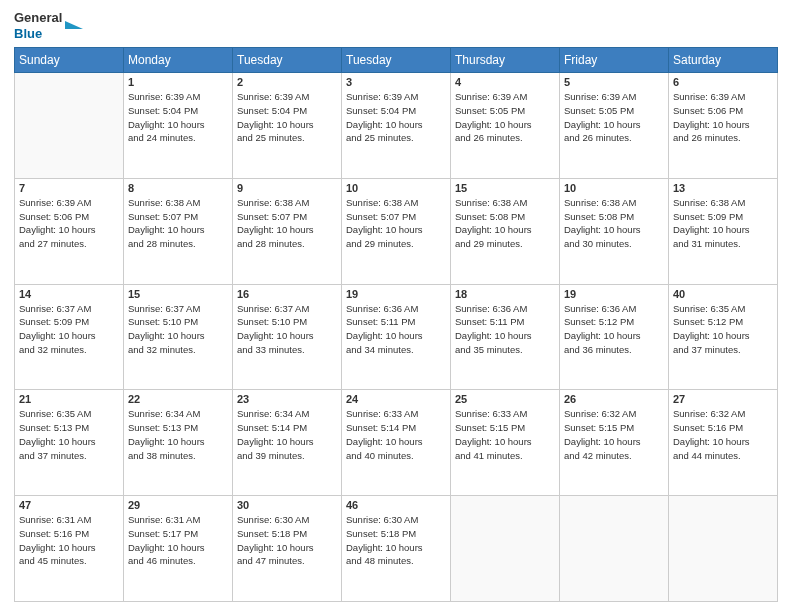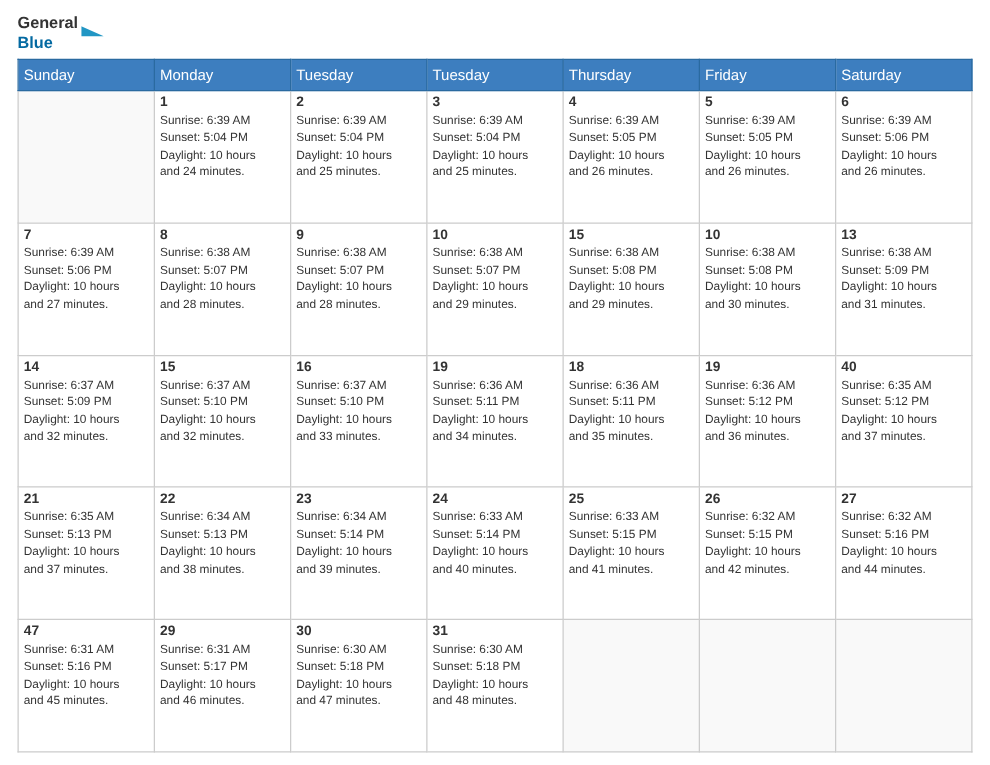--- a/index.html
+++ b/index.html
@@ -240,21 +240,21 @@
           </td>
           <td>
             <span class="day-number">29</span>
             <div class="sun-info">Sunrise: 6:31 AM<br>Sunset: 5:17 PM<br>Daylight: 10 hours<br>and 46 minutes.</div>
           </td>
           <td>
             <span class="day-number">30</span>
             <div class="sun-info">Sunrise: 6:30 AM<br>Sunset: 5:18 PM<br>Daylight: 10 hours<br>and 47 minutes.</div>
           </td>
           <td>
-            <span class="day-number">31</span>
+            <span class="day-number">46</span>
             <div class="sun-info">Sunrise: 6:30 AM<br>Sunset: 5:18 PM<br>Daylight: 10 hours<br>and 48 minutes.</div>
           </td>
           <td class="empty"></td>
           <td class="empty"></td>
           <td class="empty"></td>
         </tr>
       </tbody>
   </table>
 </div>
 

